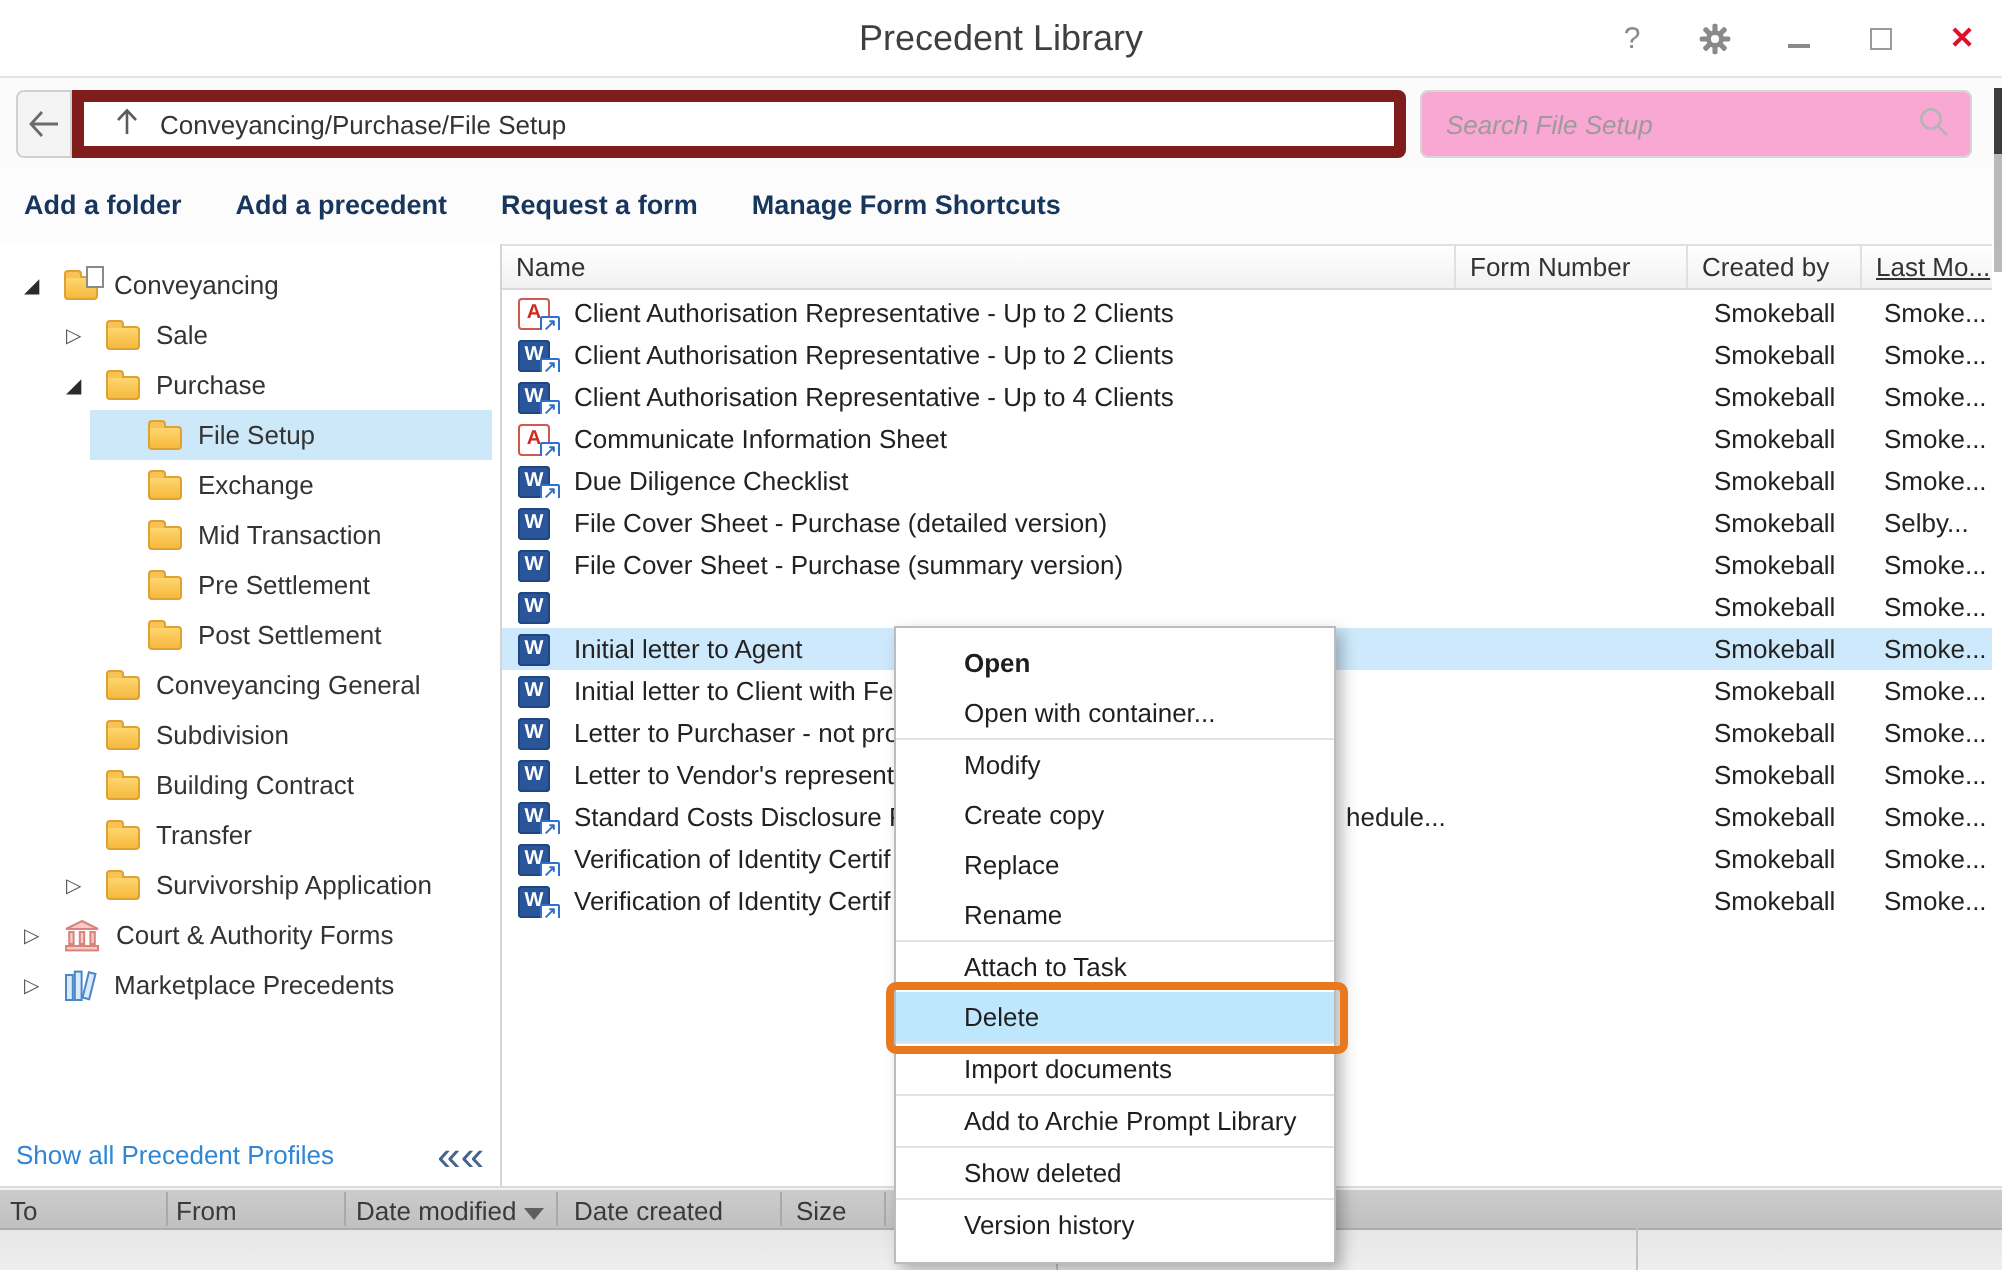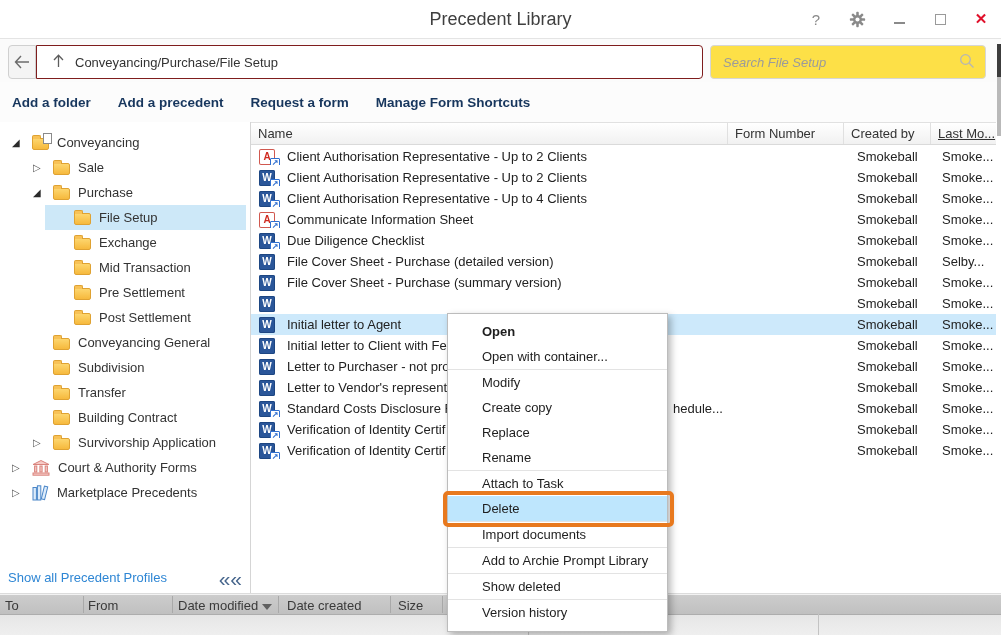--- a/index.html
+++ b/index.html
@@ -13,24 +13,24 @@
   .titlebar{position:absolute;top:0;left:0;right:0;height:39px;background:#fff;border-bottom:1px solid #e4e4e4;}
   .title{position:absolute;inset:0;display:flex;align-items:center;justify-content:center;color:#3f3f3f;font-size:18px;}
   .tb-icons{position:absolute;right:12px;top:0;height:38px;display:flex;align-items:center;gap:25px;}
   .tb-btn{min-width:16px;text-align:center;color:#8a8a8a;font-size:15px;cursor:default;display:flex;align-items:center;justify-content:center;}
   .minimize-glyph{width:11px;height:2px;background:#8a8a8a;margin-top:7px;}
   .max-box{width:11px;height:11px;border:1.5px solid #9a9a9a;}
   .close-x{color:#e0102b;font-weight:bold;font-size:15px;}
   
   .navbar{position:absolute;top:39px;left:0;right:0;height:43px;background:#fbfbfb;}
   .backbox{position:absolute;left:8px;top:6px;width:28px;height:34px;background:#f4f4f4;border:1px solid #d0d0d0;border-radius:4px 0 0 4px;display:flex;align-items:center;justify-content:center;color:#6b6b6b;}
-  .crumbbox{position:absolute;left:36px;top:6px;width:667px;height:34px;background:#fff;border:1px solid #7f1d1d;border-radius:0 4px 4px 0;display:flex;align-items:center;}
+  .crumbbox{position:absolute;left:36px;top:6px;width:667px;height:34px;background:#fff;border:6px solid #7f1d1d;border-radius:0 4px 4px 0;display:flex;align-items:center;}
   .up-arrow{margin:0 10px 0 15px;color:#5c5c5c;font-size:14px;}
   .crumb-text{color:#333;}
-  .searchbox{position:absolute;left:710px;top:6px;width:276px;height:34px;background:#fde047;border:1px solid #d6d6d6;border-radius:4px;display:flex;align-items:center;padding:0 10px;}
+  .searchbox{position:absolute;left:710px;top:6px;width:276px;height:34px;background:#f9a8d4;border:1px solid #d6d6d6;border-radius:4px;display:flex;align-items:center;padding:0 10px;}
   .searchbox input{border:none;outline:none;flex:1;font-family:"Liberation Sans",sans-serif;font-size:13px;color:#555;background:transparent;}
   .searchbox input::placeholder{color:#9b9b9b;font-style:italic;}
   
   .toolbar{position:absolute;top:82px;left:0;right:0;height:40px;display:flex;align-items:center;padding-left:12px;background:#fcfcfc;}
   .tool-item{margin-right:27px;color:#17365d;font-size:13.5px;cursor:pointer;white-space:nowrap;font-weight:bold;}
   
   .sidebar{position:absolute;top:122px;left:0;width:250px;bottom:42px;background:#fff;}
   .tree{position:absolute;top:8px;left:0;right:0;}
   .tree-row{position:relative;height:25px;display:flex;align-items:center;cursor:pointer;}
   .tree-row .selbg{position:absolute;left:45px;right:4px;top:0;bottom:0;background:#cde8f8;z-index:0;}
@@ -220,28 +220,28 @@
         <span class="fg">
           <span class="expander"></span>
           <span class="folder"></span>
           <span class="tree-label">Subdivision</span>
         </span>
       </div>
       <div class="tree-row lvl2">
         <span class="fg">
           <span class="expander"></span>
           <span class="folder"></span>
+          <span class="tree-label">Building Contract</span>
+        </span>
+      </div>
+      <div class="tree-row lvl2">
+        <span class="fg">
+          <span class="expander"></span>
+          <span class="folder"></span>
           <span class="tree-label">Transfer</span>
-        </span>
-      </div>
-      <div class="tree-row lvl2">
-        <span class="fg">
-          <span class="expander"></span>
-          <span class="folder"></span>
-          <span class="tree-label">Building Contract</span>
         </span>
       </div>
       <div class="tree-row lvl2">
         <span class="fg">
           <span class="expander">▷</span>
           <span class="folder"></span>
           <span class="tree-label">Survivorship Application</span>
         </span>
       </div>
       <div class="tree-row lvl1">

